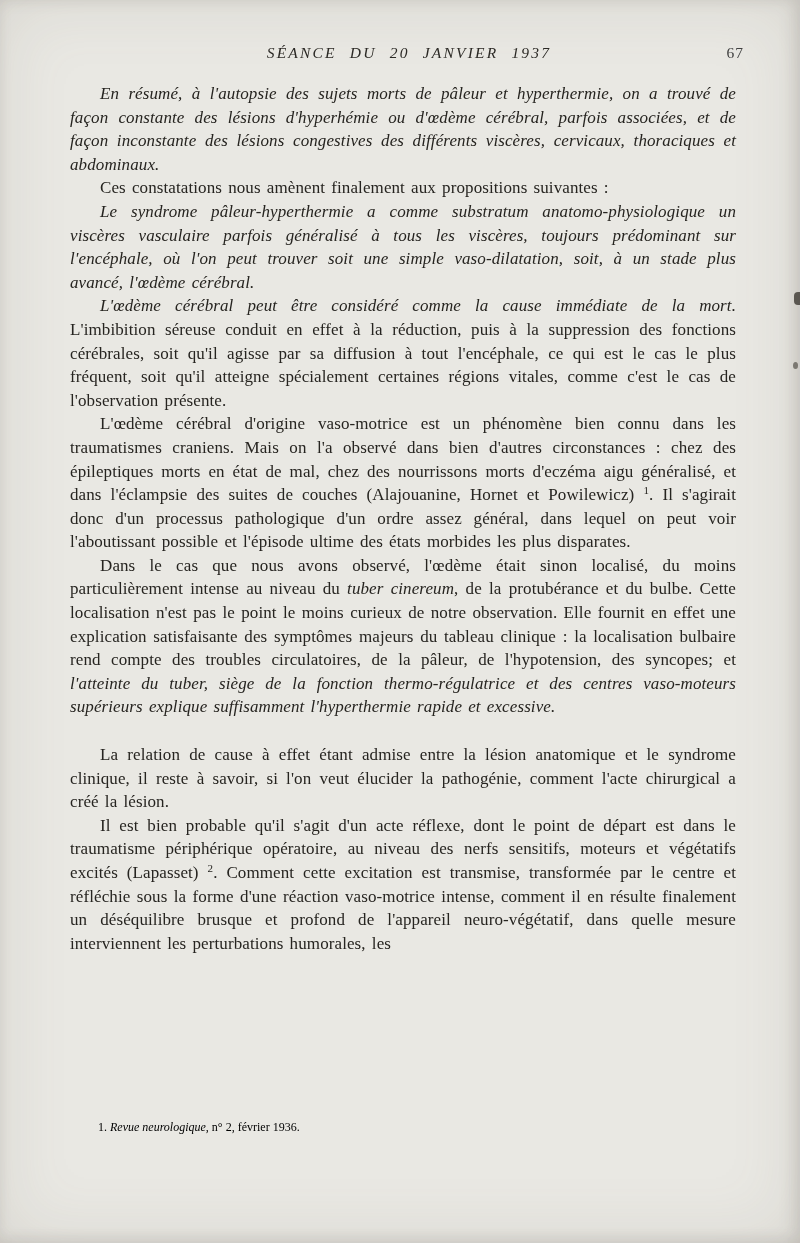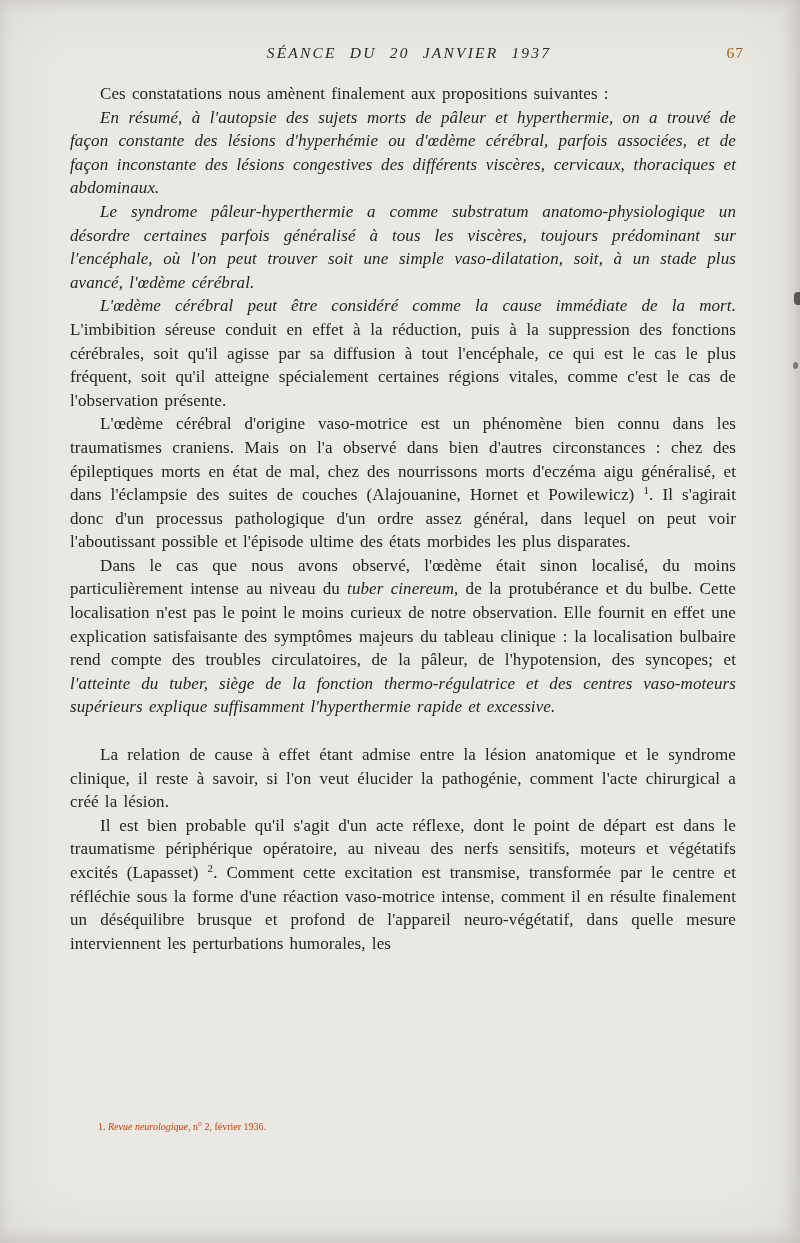--- a/index.html
+++ b/index.html
@@ -25,41 +25,41 @@
   .header-title {
     text-align: center;
     font-style: italic;
     letter-spacing: 2.2px;
     word-spacing: 7px;
     color: #2b2925;
   }
   .page-number {
     position: absolute; right: 0; top: 0;
     letter-spacing: 1px;
-    color: #a16207;
+    color: #404040;
     text-align: center;
   }
   .body-text {
     position: absolute; top: 82px; left: 70px; width: 666px;
     font-size: 17px;
     line-height: 23.6px;
     text-align: justify;
     word-spacing: 1.8px;
     letter-spacing: 0.1px;
   }
   .para { margin: 0; text-indent: 30px; }
   .section-break { margin-top: 24px; }
   .it { font-style: italic; }
   .body-text sup, .footnotes sup {
     font-size: 11px; line-height: 0; vertical-align: 6px;
   }
   .footnotes {
     position: absolute; left: 98px; top: 1116px; right: 70px;
-    font-size: 10px; line-height: 22px;
-    color: #c2410c;
+    font-size: 12px; line-height: 22px;
+    color: #000000;
   }
   .footnote { margin: 0; }
   .speck { position: absolute; }
   .speck-1 {
     right: 0; top: 292px; width: 6px; height: 13px;
     background: #45423c; border-radius: 4px 0 0 4px; opacity: .85;
   }
   .speck-2 {
     right: 2px; top: 362px; width: 5px; height: 7px;
     background: #55524c; border-radius: 50%; opacity: .7;
@@ -69,23 +69,23 @@
 <body>
 
 <div class="page">
 
   <header class="page-header">
     <div class="header-title">SÉANCE DU 20 JANVIER 1937</div>
     <div class="page-number">67</div>
   </header>
 
   <main class="body-text">
+    <p class="para"><span class="it">En résumé, à l'autopsie des sujets morts de pâleur et hyperthermie, on a trouvé de façon constante des lésions d'hyperhémie ou d'œdème cérébral, parfois associées, et de façon inconstante des lésions congestives des différents viscères, cervicaux, thoraciques et abdominaux.</span></p>
     <p class="para"><span>Ces constatations nous amènent finalement aux propositions suivantes :</span></p>
-    <p class="para"><span class="it">En résumé, à l'autopsie des sujets morts de pâleur et hyperthermie, on a trouvé de façon constante des lésions d'hyperhémie ou d'œdème cérébral, parfois associées, et de façon inconstante des lésions congestives des différents viscères, cervicaux, thoraciques et abdominaux.</span></p>
-    <p class="para"><span class="it">Le syndrome pâleur-hyperthermie a comme substratum anatomo-physiologique un désordre certaines parfois généralisé à tous les viscères, toujours prédominant sur l'encéphale, où l'on peut trouver soit une simple vaso-dilatation, soit, à un stade plus avancé, l'œdème cérébral.</span></p>
+    <p class="para"><span class="it">Le syndrome pâleur-hyperthermie a comme substratum anatomo-physiologique un viscères vasculaire parfois généralisé à tous les viscères, toujours prédominant sur l'encéphale, où l'on peut trouver soit une simple vaso-dilatation, soit, à un stade plus avancé, l'œdème cérébral.</span></p>
     <p class="para"><span class="it">L'œdème cérébral peut être considéré comme la cause immédiate de la mort.</span><span> L'imbibition séreuse conduit en effet à la réduction, puis à la suppression des fonctions cérébrales, soit qu'il agisse par sa diffusion à tout l'encéphale, ce qui est le cas le plus fréquent, soit qu'il atteigne spécialement certaines régions vitales, comme c'est le cas de l'observation présente.</span></p>
     <p class="para"><span>L'œdème cérébral d'origine vaso-motrice est un phénomène bien connu dans les traumatismes craniens. Mais on l'a observé dans bien d'autres circonstances : chez des épileptiques morts en état de mal, chez des nourrissons morts d'eczéma aigu généralisé, et dans l'éclampsie des suites de couches (Alajouanine, Hornet et Powilewicz) </span><sup>1</sup><span>. Il s'agirait donc d'un processus pathologique d'un ordre assez général, dans lequel on peut voir l'aboutissant possible et l'épisode ultime des états morbides les plus disparates.</span></p>
     <p class="para"><span>Dans le cas que nous avons observé, l'œdème était sinon localisé, du moins particulièrement intense au niveau du </span><span class="it">tuber cinereum</span><span>, de la protubérance et du bulbe. Cette localisation n'est pas le point le moins curieux de notre observation. Elle fournit en effet une explication satisfaisante des symptômes majeurs du tableau clinique : la localisation bulbaire rend compte des troubles circulatoires, de la pâleur, de l'hypotension, des syncopes; et </span><span class="it">l'atteinte du tuber, siège de la fonction thermo-régulatrice et des centres vaso-moteurs supérieurs explique suffisamment l'hyperthermie rapide et excessive.</span></p>
     <p class="para section-break"><span>La relation de cause à effet étant admise entre la lésion anatomique et le syndrome clinique, il reste à savoir, si l'on veut élucider la pathogénie, comment l'acte chirurgical a créé la lésion.</span></p>
     <p class="para"><span>Il est bien probable qu'il s'agit d'un acte réflexe, dont le point de départ est dans le traumatisme périphérique opératoire, au niveau des nerfs sensitifs, moteurs et végétatifs excités (Lapasset) </span><sup>2</sup><span>. Comment cette excitation est transmise, transformée par le centre et réfléchie sous la forme d'une réaction vaso-motrice intense, comment il en résulte finalement un déséquilibre brusque et profond de l'appareil neuro-végétatif, dans quelle mesure interviennent les perturbations humorales, les</span></p>
   </main>
 
   <footer class="footnotes">
     <p class="footnote"><span>1. </span><span class="it">Revue neurologique</span><span>, n° 2, février 1936.</span></p>
   </footer>

